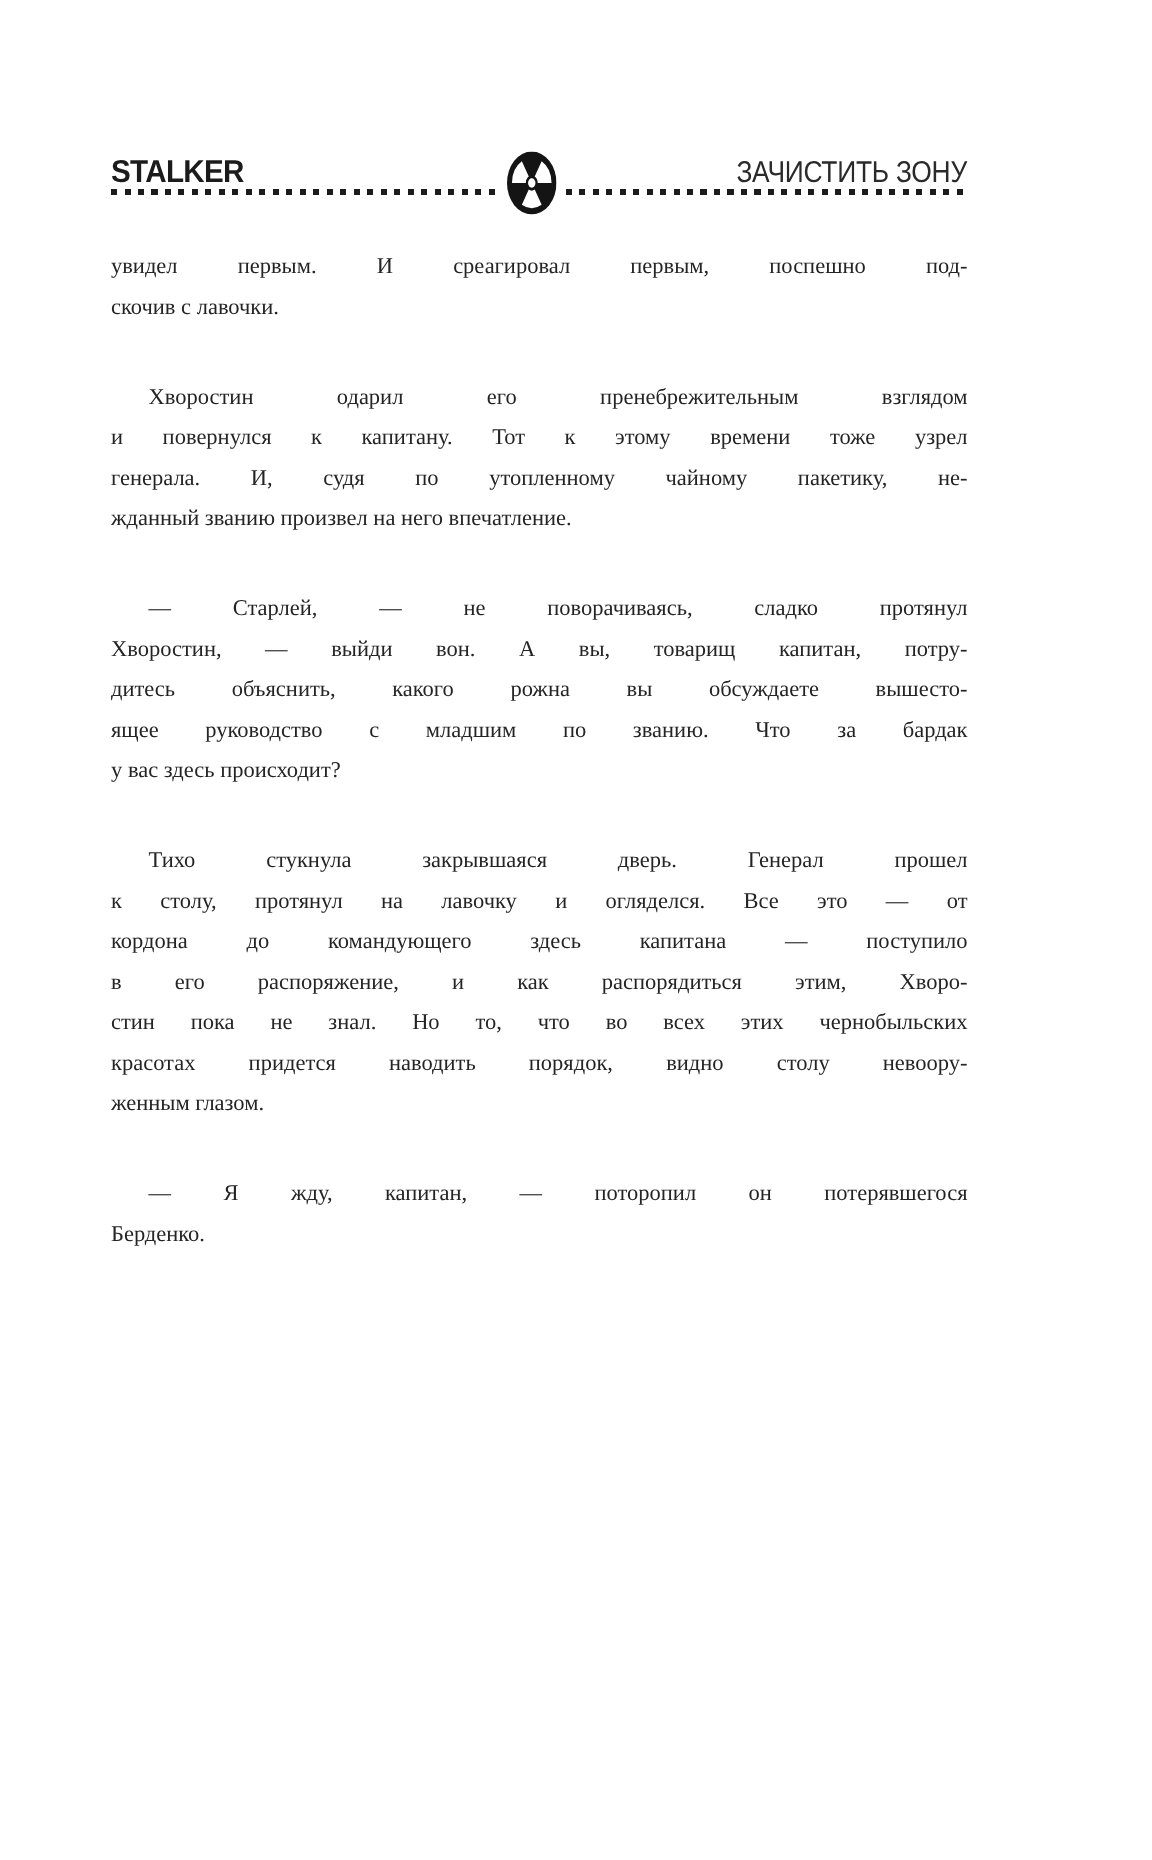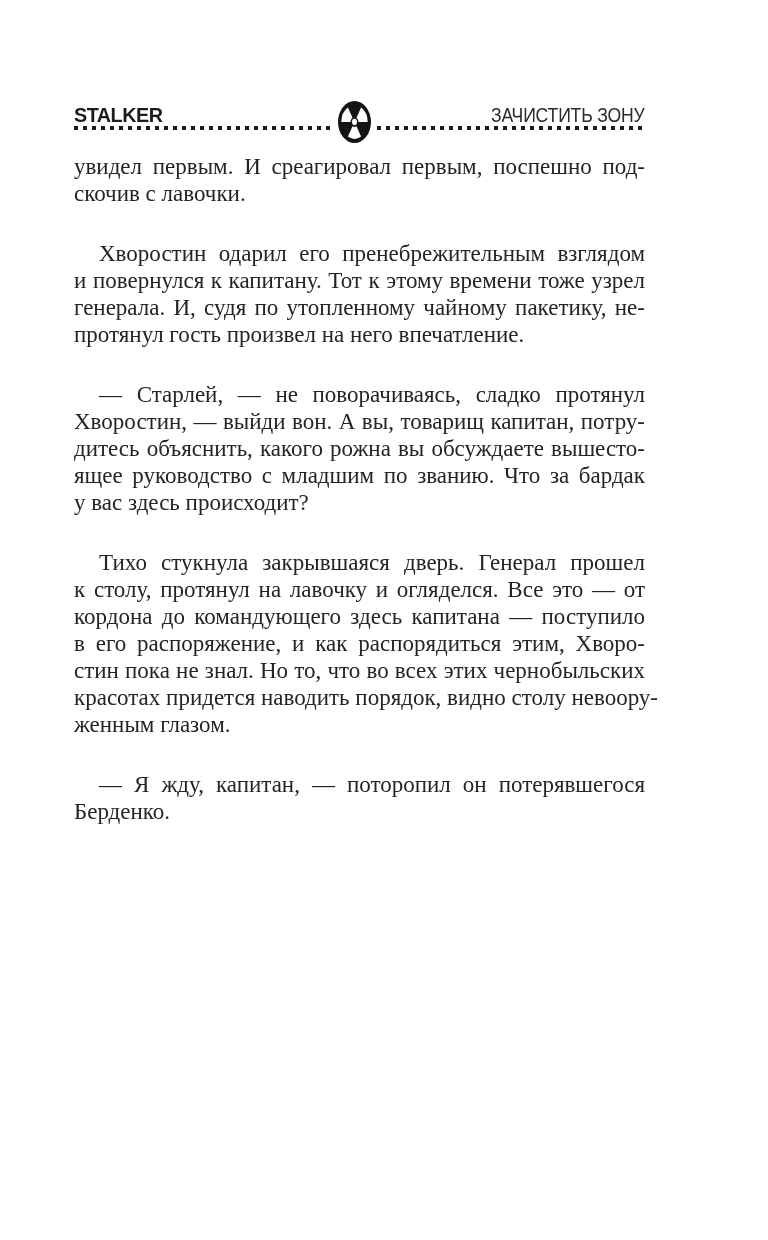--- a/index.html
+++ b/index.html
@@ -58,24 +58,24 @@
     top: 101px;
     width: 33px;
     height: 42px;
   }
   .rad-badge svg { display: block; width: 100%; height: 100%; }
 
   
   .body-text {
     position: absolute;
     left: 74px;
-    top: 153px;
+    top: 165px;
     width: 571px;
     color: var(--text, #242424);
-    font-size: 23px;
+    font-size: 15px;
   }
   .line {
     height: 27px;
     line-height: 27px;
     white-space: nowrap;      
     text-align: justify;
     text-align-last: justify;
     -moz-text-align-last: justify;
   }
   .line.last {
@@ -107,21 +107,21 @@
       </svg>
     </div>
   </header>
 
   <main class="body-text">
       <div class="line">увидел первым. И среагировал первым, поспешно под-</div>
       <div class="line last">скочив с лавочки.</div>
       <div class="line indent">Хворостин одарил его пренебрежительным взглядом</div>
       <div class="line">и повернулся к капитану. Тот к этому времени тоже узрел</div>
       <div class="line">генерала. И, судя по утопленному чайному пакетику, не-</div>
-      <div class="line last">протянул гость произвел на него впечатление.</div>
+      <div class="line last">жданный званию произвел на него впечатление.</div>
       <div class="line indent">— Старлей, — не поворачиваясь, сладко протянул</div>
       <div class="line">Хворостин, — выйди вон. А вы, товарищ капитан, потру-</div>
       <div class="line">дитесь объяснить, какого рожна вы обсуждаете вышесто-</div>
       <div class="line">ящее руководство с младшим по званию. Что за бардак</div>
       <div class="line last">у вас здесь происходит?</div>
       <div class="line indent">Тихо стукнула закрывшаяся дверь. Генерал прошел</div>
       <div class="line">к столу, протянул на лавочку и огляделся. Все это — от</div>
       <div class="line">кордона до командующего здесь капитана — поступило</div>
       <div class="line">в его распоряжение, и как распорядиться этим, Хворо-</div>
       <div class="line">стин пока не знал. Но то, что во всех этих чернобыльских</div>

